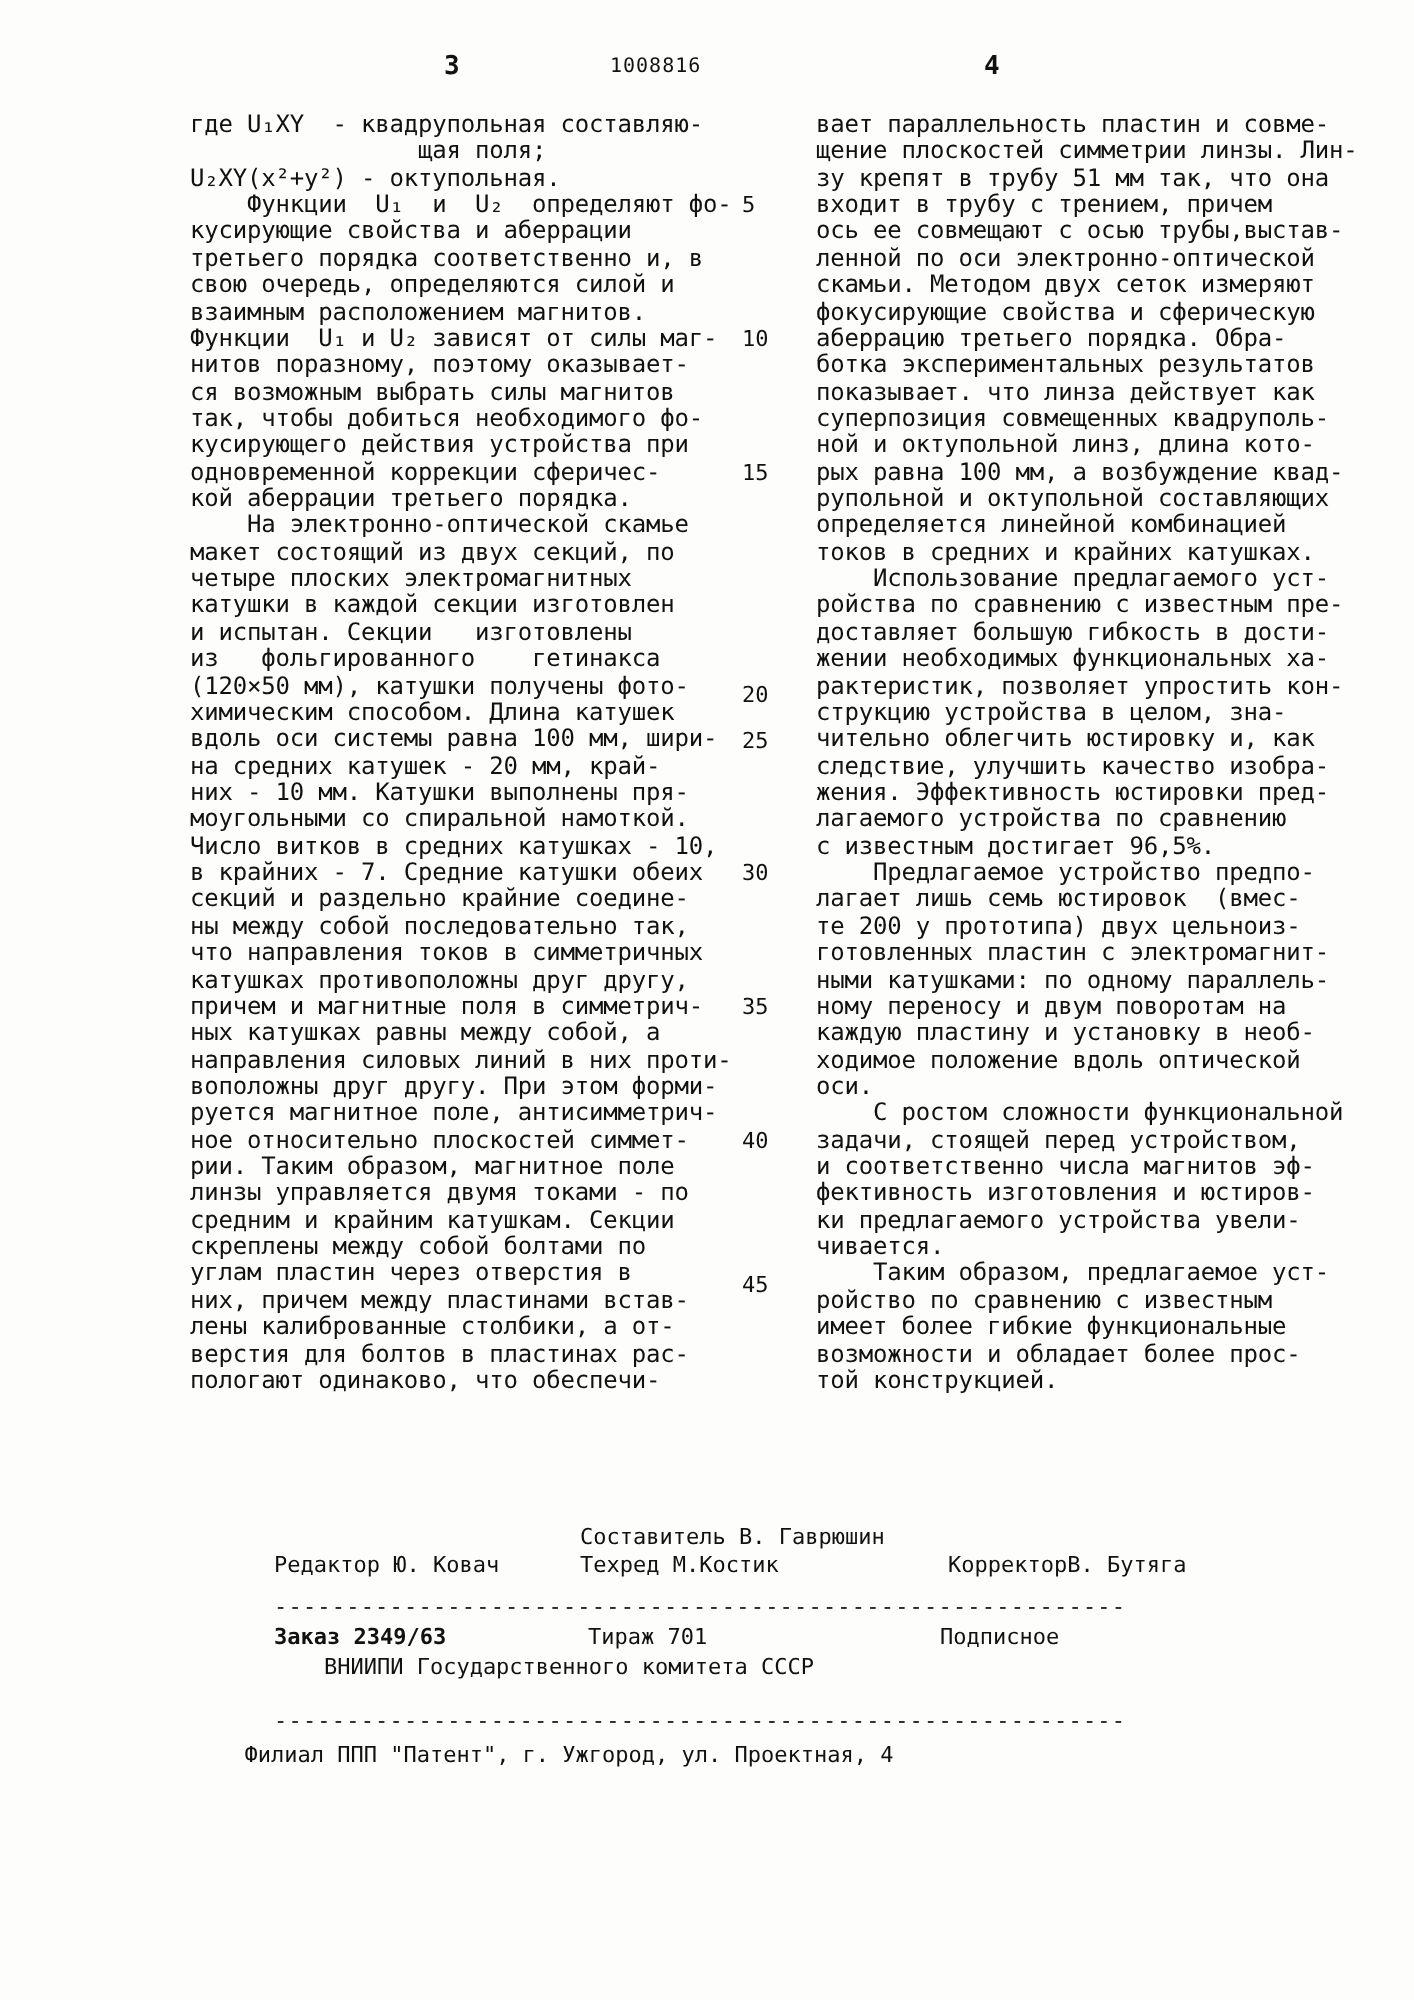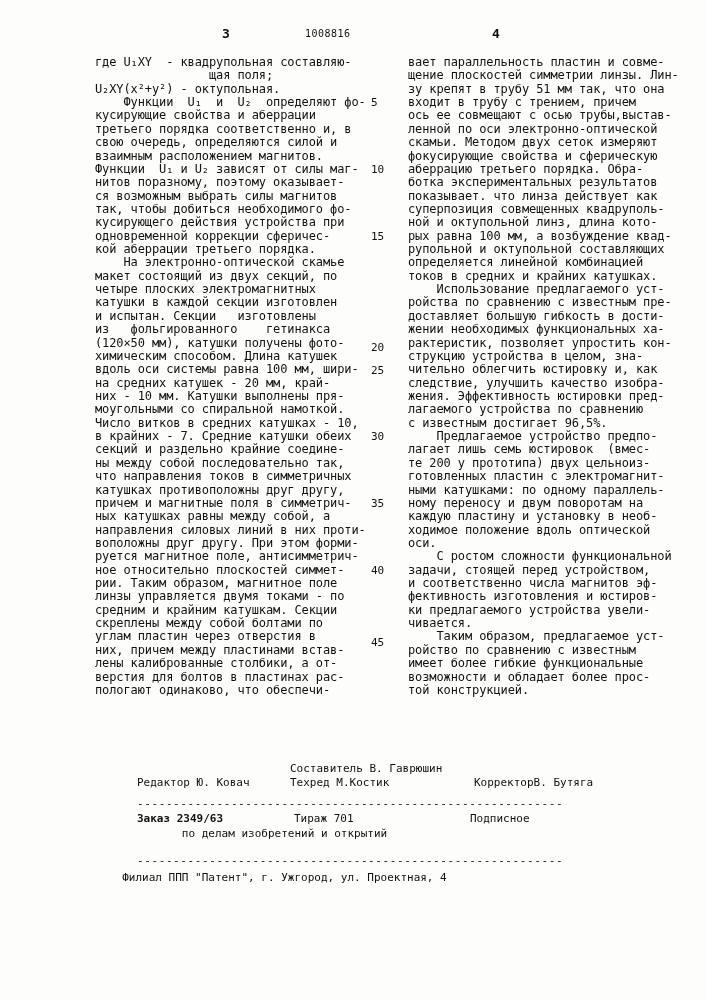--- a/index.html
+++ b/index.html
@@ -193,21 +193,21 @@
     </div>
 
     <div class="dashrule">-----------------------------------------------------------</div>
 
     <div class="order-row">
       <div class="zakaz">Заказ 2349/63</div>
       <div class="tirazh">Тираж 701</div>
       <div class="podpis">Подписное</div>
     </div>
 
-    <div class="center-line">по делам изобретений и открытий</div>
+    <div class="center-line">ВНИИПИ Государственного комитета СССР</div>
 
     <div class="footer-gap"></div>
 
     <div class="dashrule">-----------------------------------------------------------</div>
 
     <div class="branch">Филиал ППП "Патент", г. Ужгород, ул. Проектная, 4</div>
   </div>
 
 </div>
 

